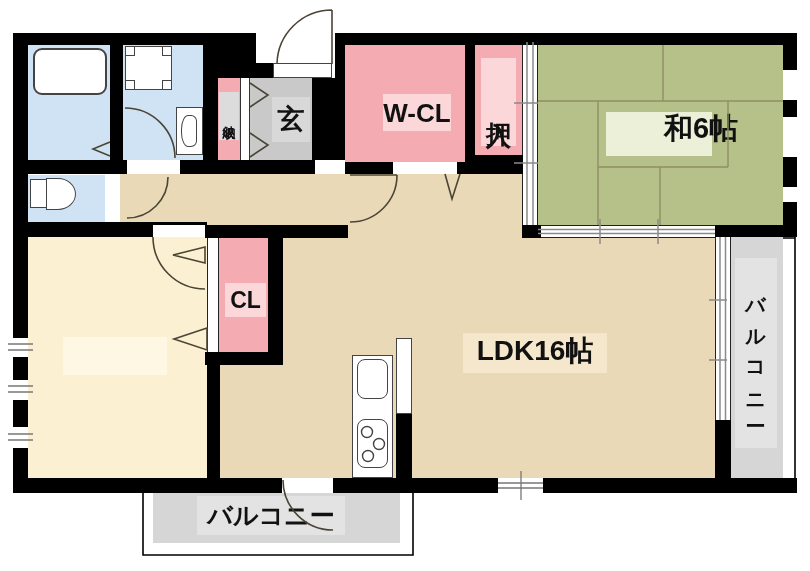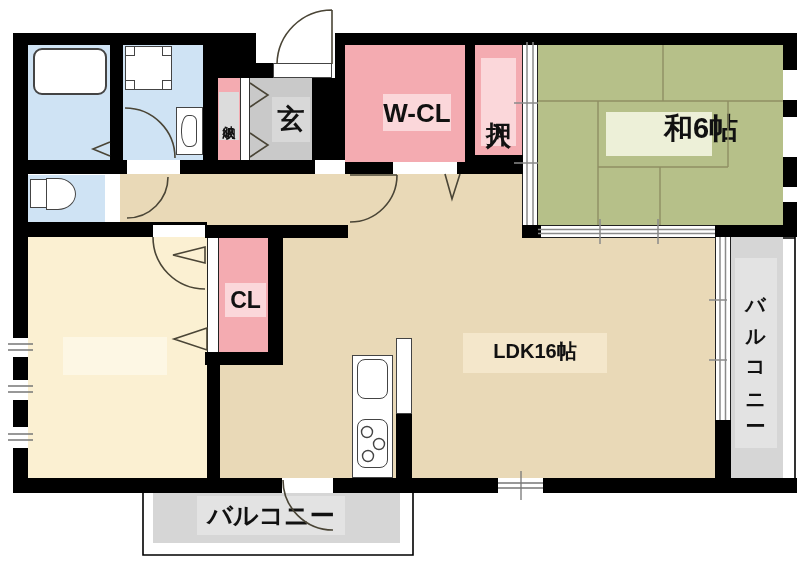--- a/index.html
+++ b/index.html
@@ -106,21 +106,21 @@
 
   <div class="abs" style="left:219px;top:92px;width:20px;height:48px;background:#dcdcdc;"></div>
   <div class="lbl vert" style="left:219px;top:92px;width:20px;height:48px;font-size:13px;font-weight:bold;">収納</div>
 
   <div class="abs" style="left:63px;top:337px;width:104px;height:38px;background:#fdf7e4;"></div>
 
   <div class="abs pinkL" style="left:225px;top:283px;width:41px;height:34px;"></div>
   <div class="lbl" style="left:225px;top:283px;width:41px;height:34px;font-size:23px;">CL</div>
 
   <div class="abs" style="left:463px;top:333px;width:144px;height:40px;background:#f4e7cb;"></div>
-  <div class="lbl" style="left:463px;top:333px;width:144px;height:36px;font-size:20px;">LDK16帖</div>
+  <div class="lbl" style="left:463px;top:333px;width:144px;height:36px;font-size:28px;">LDK16帖</div>
 
   <div class="abs" style="left:735px;top:258px;width:42px;height:190px;background:#e3e3e3;"></div>
   <div class="lbl vert" style="left:735px;top:258px;width:42px;height:190px;font-size:20px;letter-spacing:10px;">バルコニー</div>
 
   <div class="abs" style="left:197px;top:496px;width:148px;height:39px;background:#e3e3e3;"></div>
   <div class="lbl" style="left:197px;top:496px;width:148px;height:39px;font-size:25px;">バルコニー</div>
 
   <div class="fix" style="left:33px;top:48px;width:74px;height:47px;border-radius:9px;"></div>
 
   <div class="fix thin" style="left:125px;top:46px;width:47px;height:44px;">

